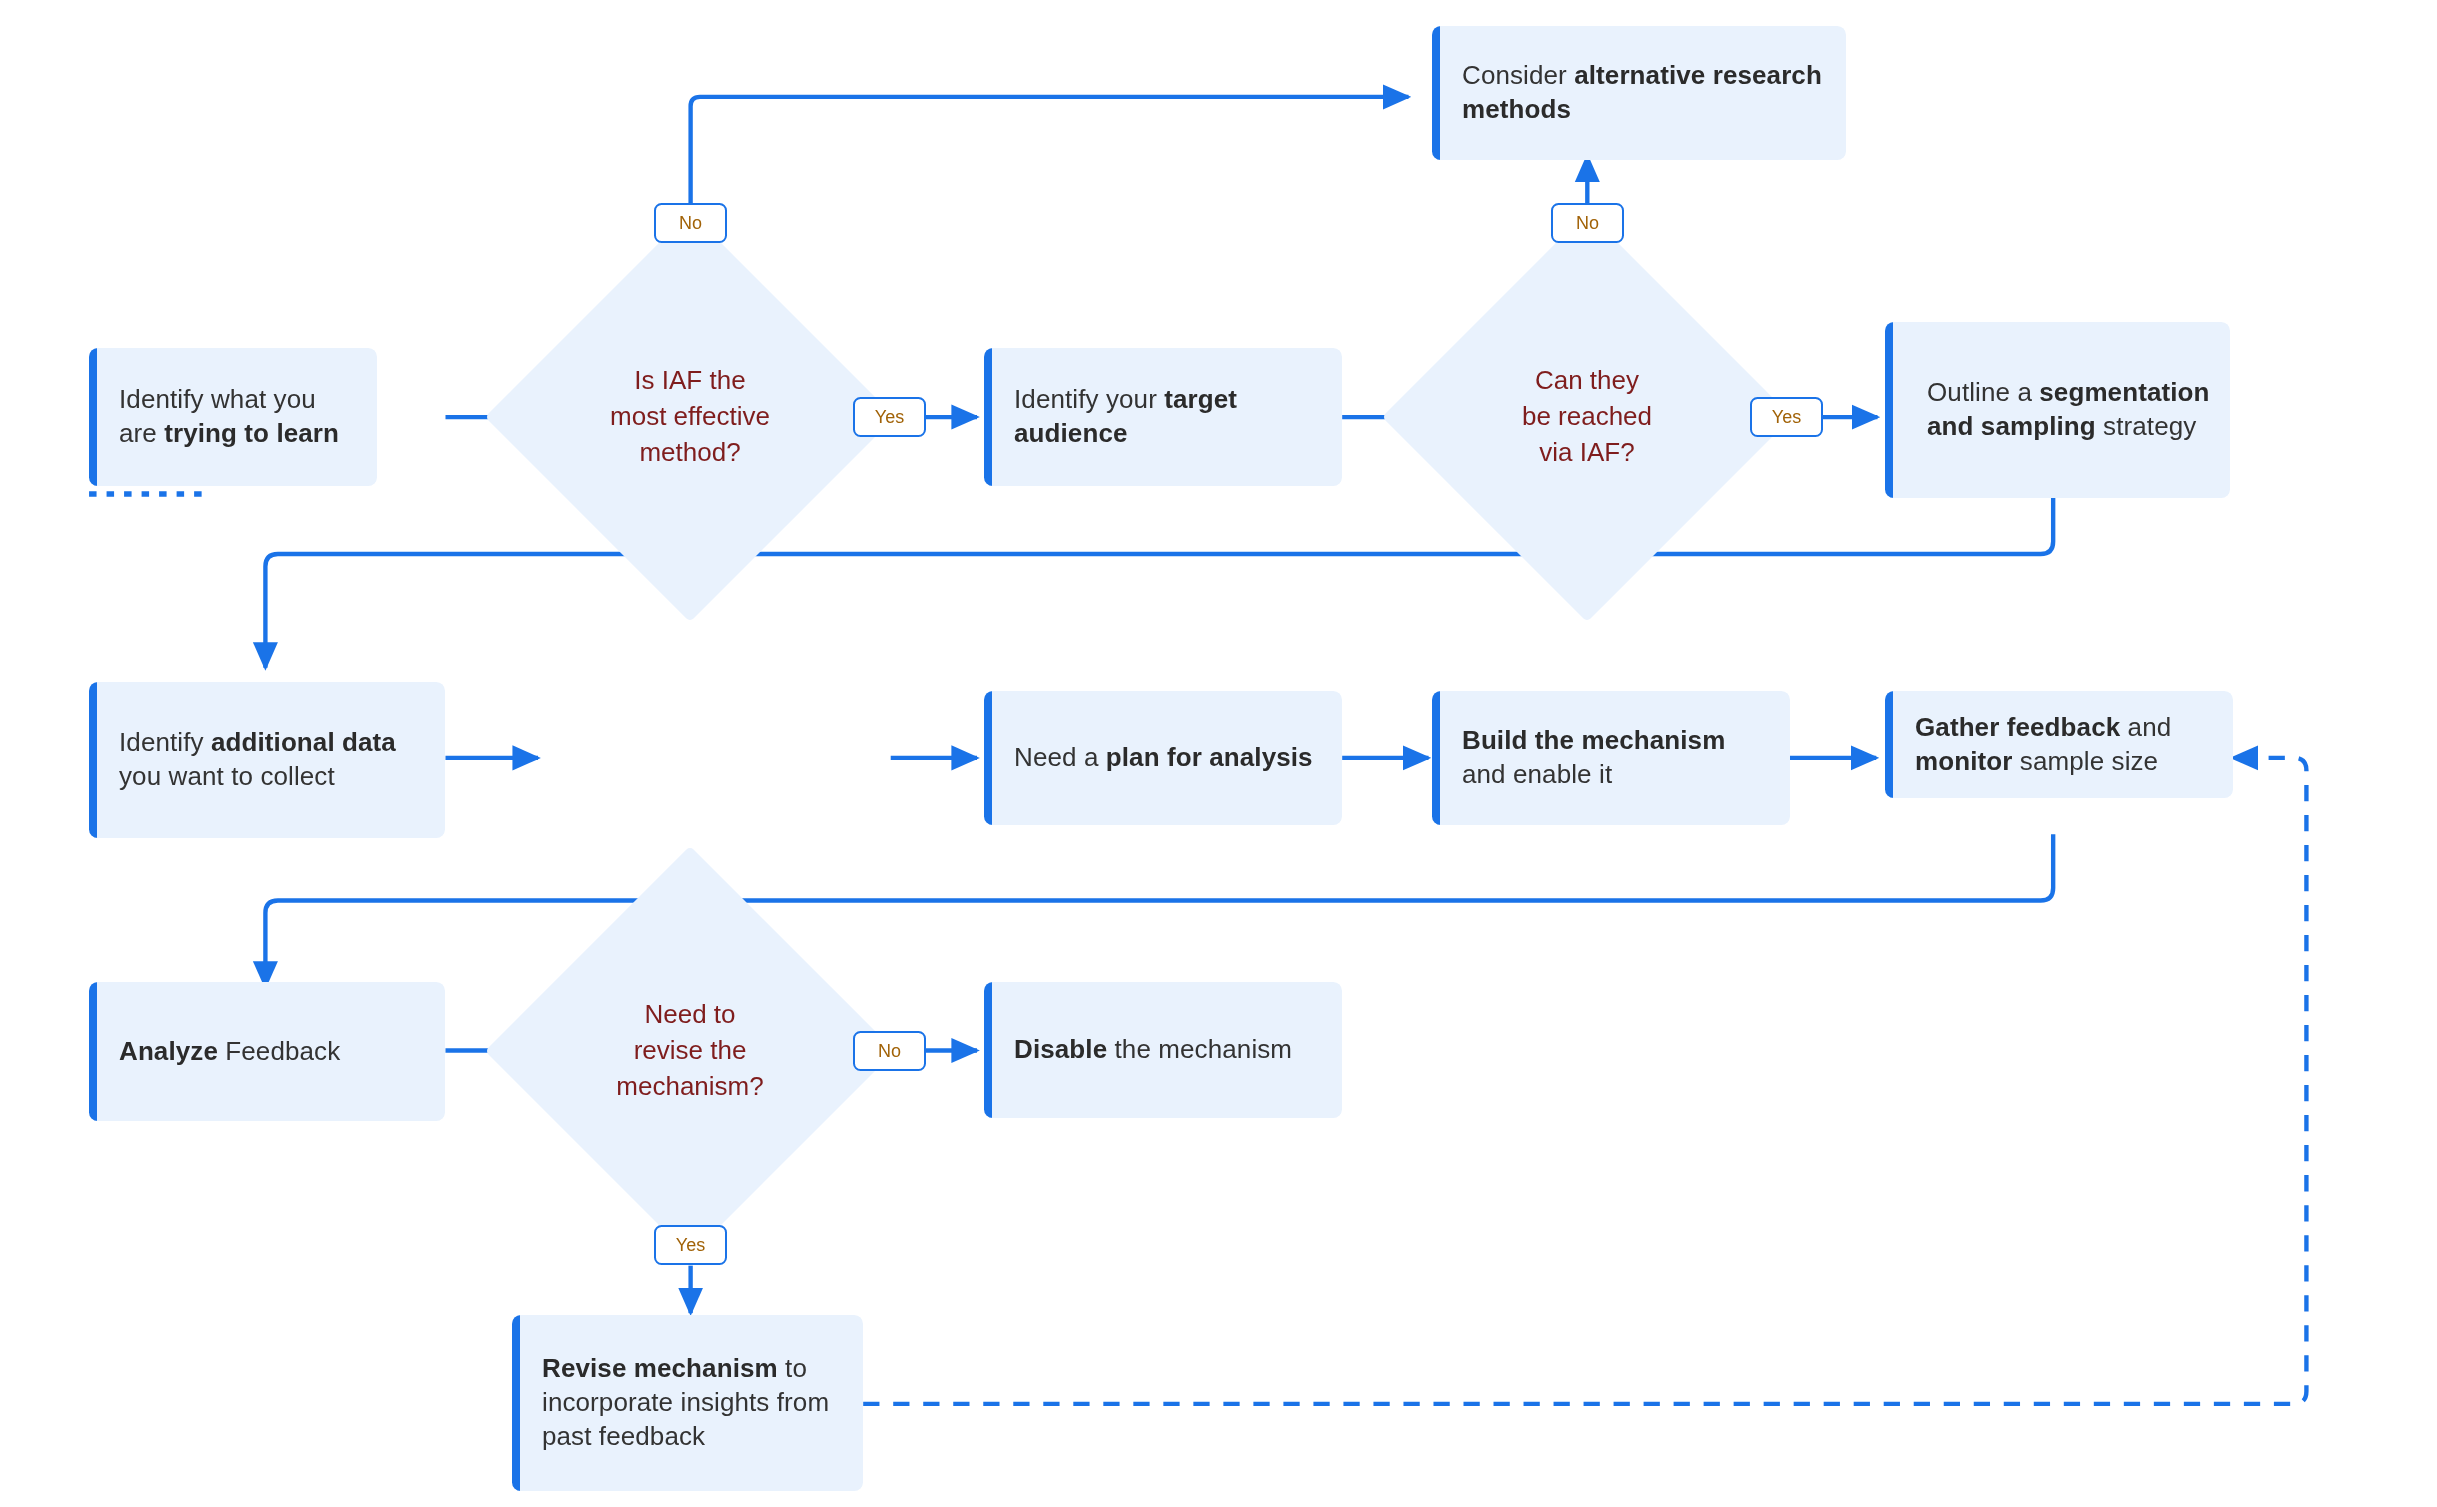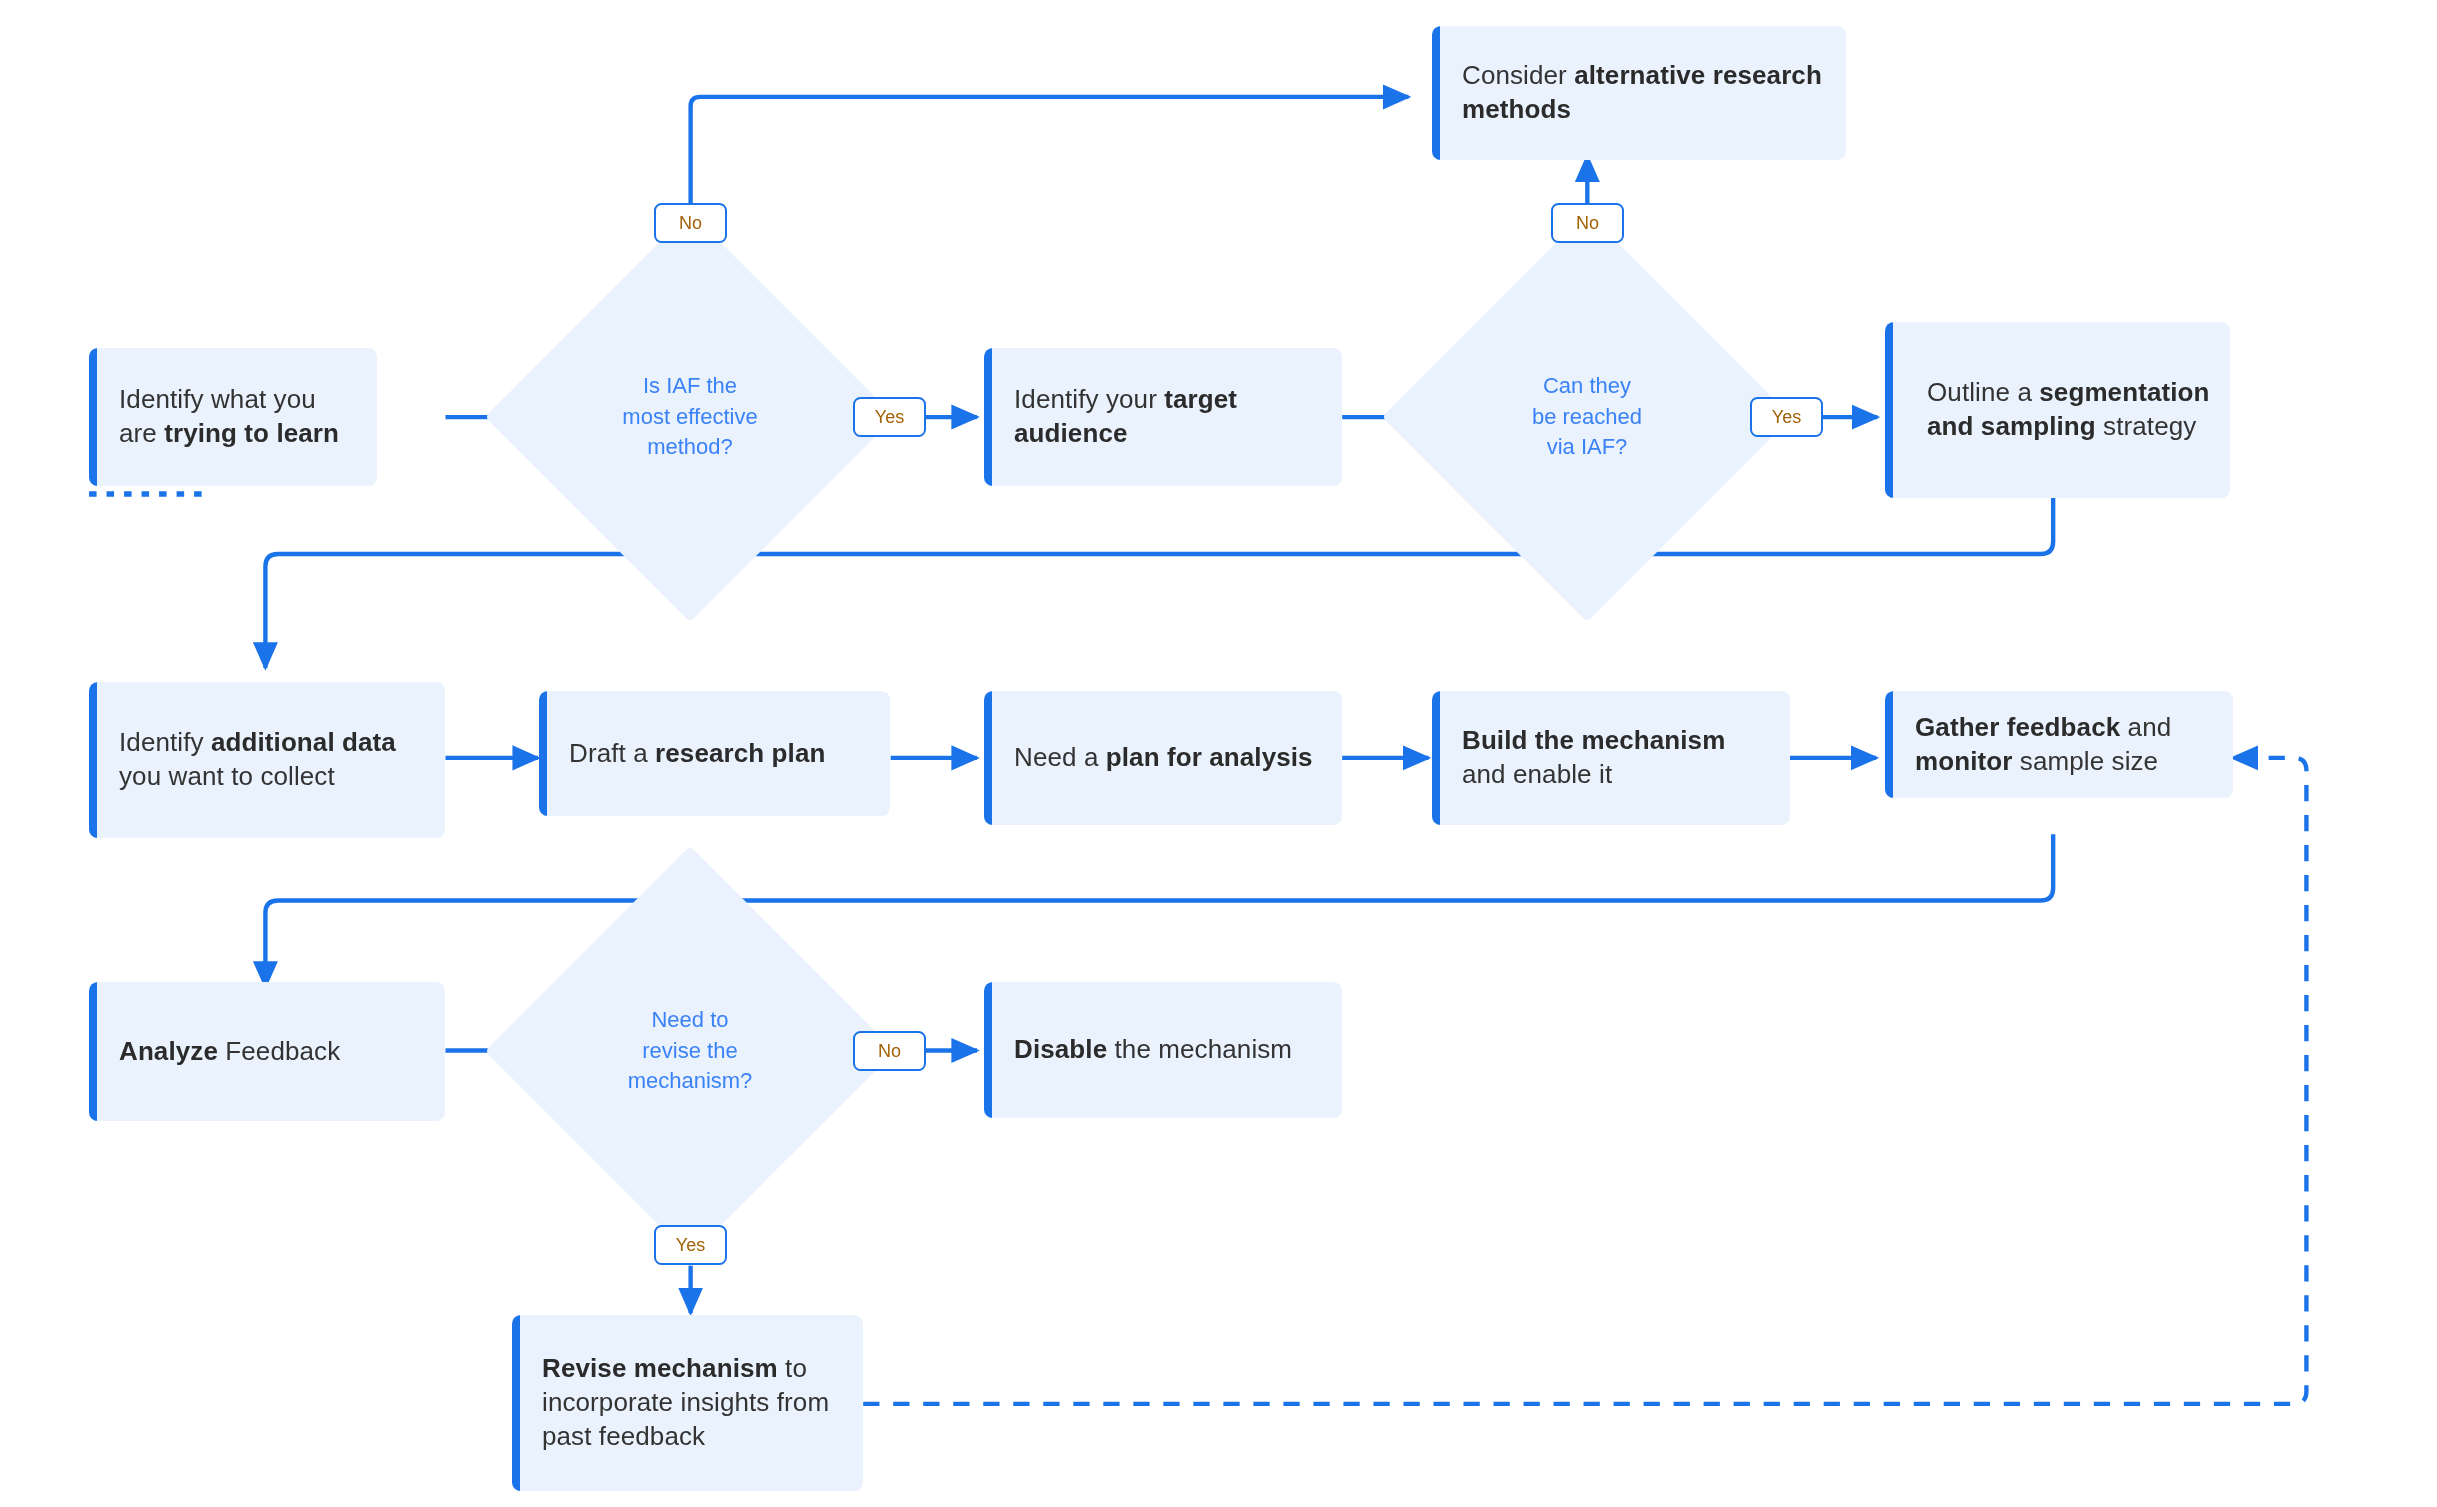--- a/index.html
+++ b/index.html
@@ -39,21 +39,21 @@
     text-align:center;
   }
   .diamond .shape{
     position:absolute;left:0;top:0;width:100%;height:100%;
     background:#E9F2FD;
     transform:rotate(45deg);
     border-radius:5px;
   }
   .diamond .dtxt{
     position:relative;
-    color:#3b82f6;font-size:22px;line-height:1.38;
+    color:#7f1d1d;font-size:26px;line-height:1.38;
     width:115%;
   }
 
   
   .pill{
     position:absolute;
     background:#ffffff;
     border:2.5px solid #1A73E8;
     border-radius:7.5px;
     display:flex;align-items:center;justify-content:center;
@@ -163,26 +163,20 @@
     </div>
   </div>
 
   <div class="node" style="left:89px;top:682px;width:356px;height:156px;">
     <span class="bar"></span>
     <div class="txt">
       <span>Identify </span><b>additional data</b><span> you want to collect</span>
     </div>
   </div>
 
-  <div class="node" style="left:539px;top:691px;width:351px;height:125px;">
-    <span class="bar"></span>
-    <div class="txt">
-      <span>Draft a </span><b>research plan</b><span></span>
-    </div>
-  </div>
 
   <div class="node" style="left:984px;top:691px;width:358px;height:134px;">
     <span class="bar"></span>
     <div class="txt">
       <span>Need a </span><b>plan for analysis</b><span></span>
     </div>
   </div>
 
   <div class="node" style="left:1432px;top:691px;width:358px;height:134px;">
     <span class="bar"></span>

